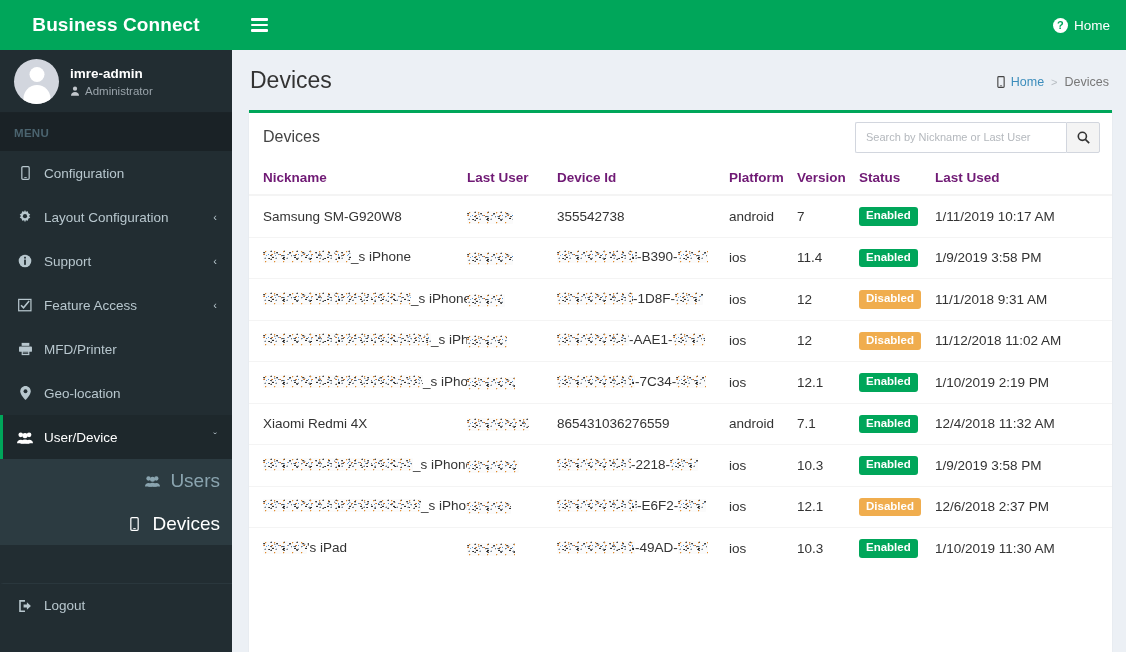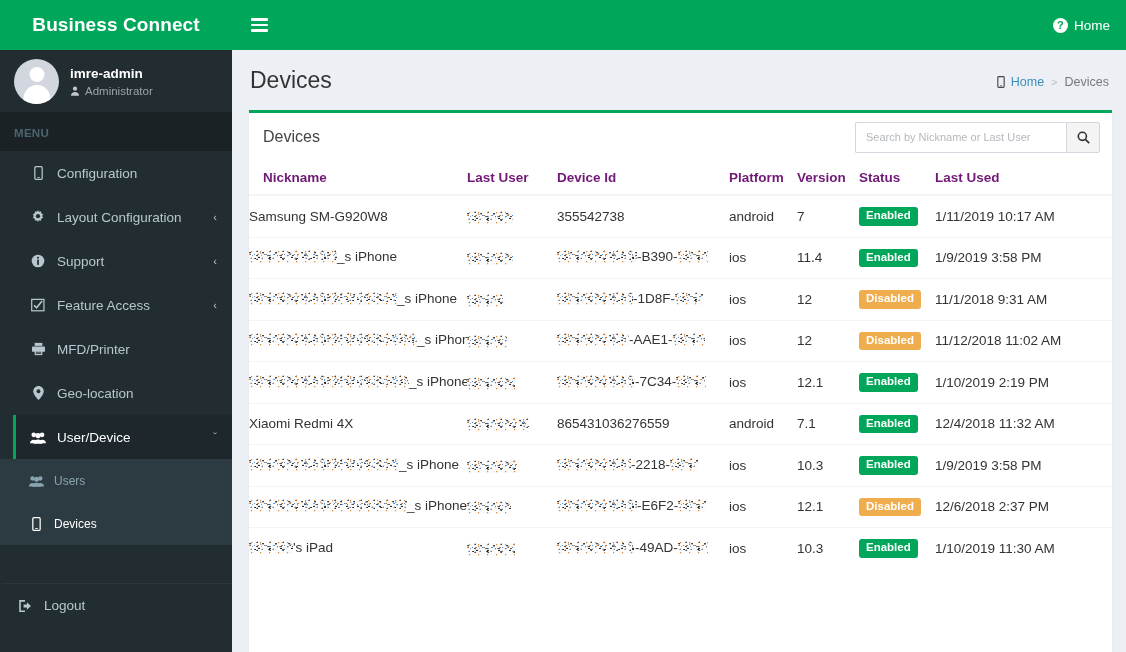--- a/index.html
+++ b/index.html
@@ -47,21 +47,21 @@
   .user-info { display: flex; flex-direction: column; gap: 4px; }
   .user-name { color: #fff; font-size: 13.5px; font-weight: bold; }
   .user-role { color: #9aa4ab; font-size: 11.5px; display: flex; align-items: center; gap: 5px; }
   .user-role svg { fill: #c2c7cc; }
 
   .menu-header {
     color: #4b646f; font-size: 11.5px; font-weight: bold;
     padding: 14px 0 12px 14px; background: #1a2226;
     letter-spacing: .3px;
   }
-  .menu { list-style: none; padding-left: 13px; }
+  .menu { list-style: none; }
   .menu-item {
     display: flex; align-items: center;
     height: 44px; padding: 0 12px 0 11px;
     color: #b8c7ce; font-size: 13.5px;
     border-left: 3px solid transparent;
     cursor: pointer; position: relative;
   }
   .menu-item .mi-icon {
     width: 22px; display: flex; align-items: center; justify-content: center;
     flex: none; margin-right: 8px;
@@ -70,21 +70,21 @@
   .menu-item .mi-label { flex: 1; }
   .menu-item .mi-arrow { font-size: 11px; color: #b8c7ce; margin-right: 3px; }
   .menu-item.active {
     background: #1e282c; color: #fff; border-left-color: #00a65a;
   }
   .menu-item.active .mi-icon svg { fill: #fff; }
 
   .submenu { list-style: none; background: #2c3b41; }
   .sub-item {
     display: flex; align-items: center; height: 43px;
-    padding: 0 12px 0 26px; color: #8aa4af; font-size: 12px; cursor: pointer;
+    padding: 0 12px 0 26px; color: #8aa4af; font-size: 19px; cursor: pointer; justify-content: flex-end;
   }
   .sub-item .si-icon {
     width: 20px; display: flex; align-items: center; justify-content: center;
     flex: none; margin-right: 8px;
   }
   .sub-item .si-icon svg { fill: #8aa4af; }
   .sub-item.active { color: #fff; }
   .sub-item.active .si-icon svg { fill: #fff; }
 
   .menu-gap { height: 38px; background: #222d32; }
@@ -155,21 +155,21 @@
     text-align: left; color: #701a75; font-size: 13.5px; font-weight: bold;
     padding: 9px 8px 9px 0; border-bottom: 2px solid #f4f4f4;
     cursor: pointer; white-space: nowrap;
   }
   thead th:first-child { padding-left: 14px; }
   tbody td {
     font-size: 13.5px; color: #333; padding: 11px 8px 11px 0;
     border-top: 1px solid #f4f4f4; white-space: nowrap; overflow: hidden;
     vertical-align: middle; height: 37px;
   }
-  tbody td:first-child { }
+  tbody td:first-child { padding-left: 14px; }
   tbody tr:first-child td { border-top: none; }
 
   .col-nick { width: 218px; }
   .col-user { width: 90px; }
   .col-devid { width: 172px; }
   .col-plat { width: 68px; }
   .col-ver { width: 62px; }
   .col-status { width: 76px; }
   .col-last { width: auto; }
 

